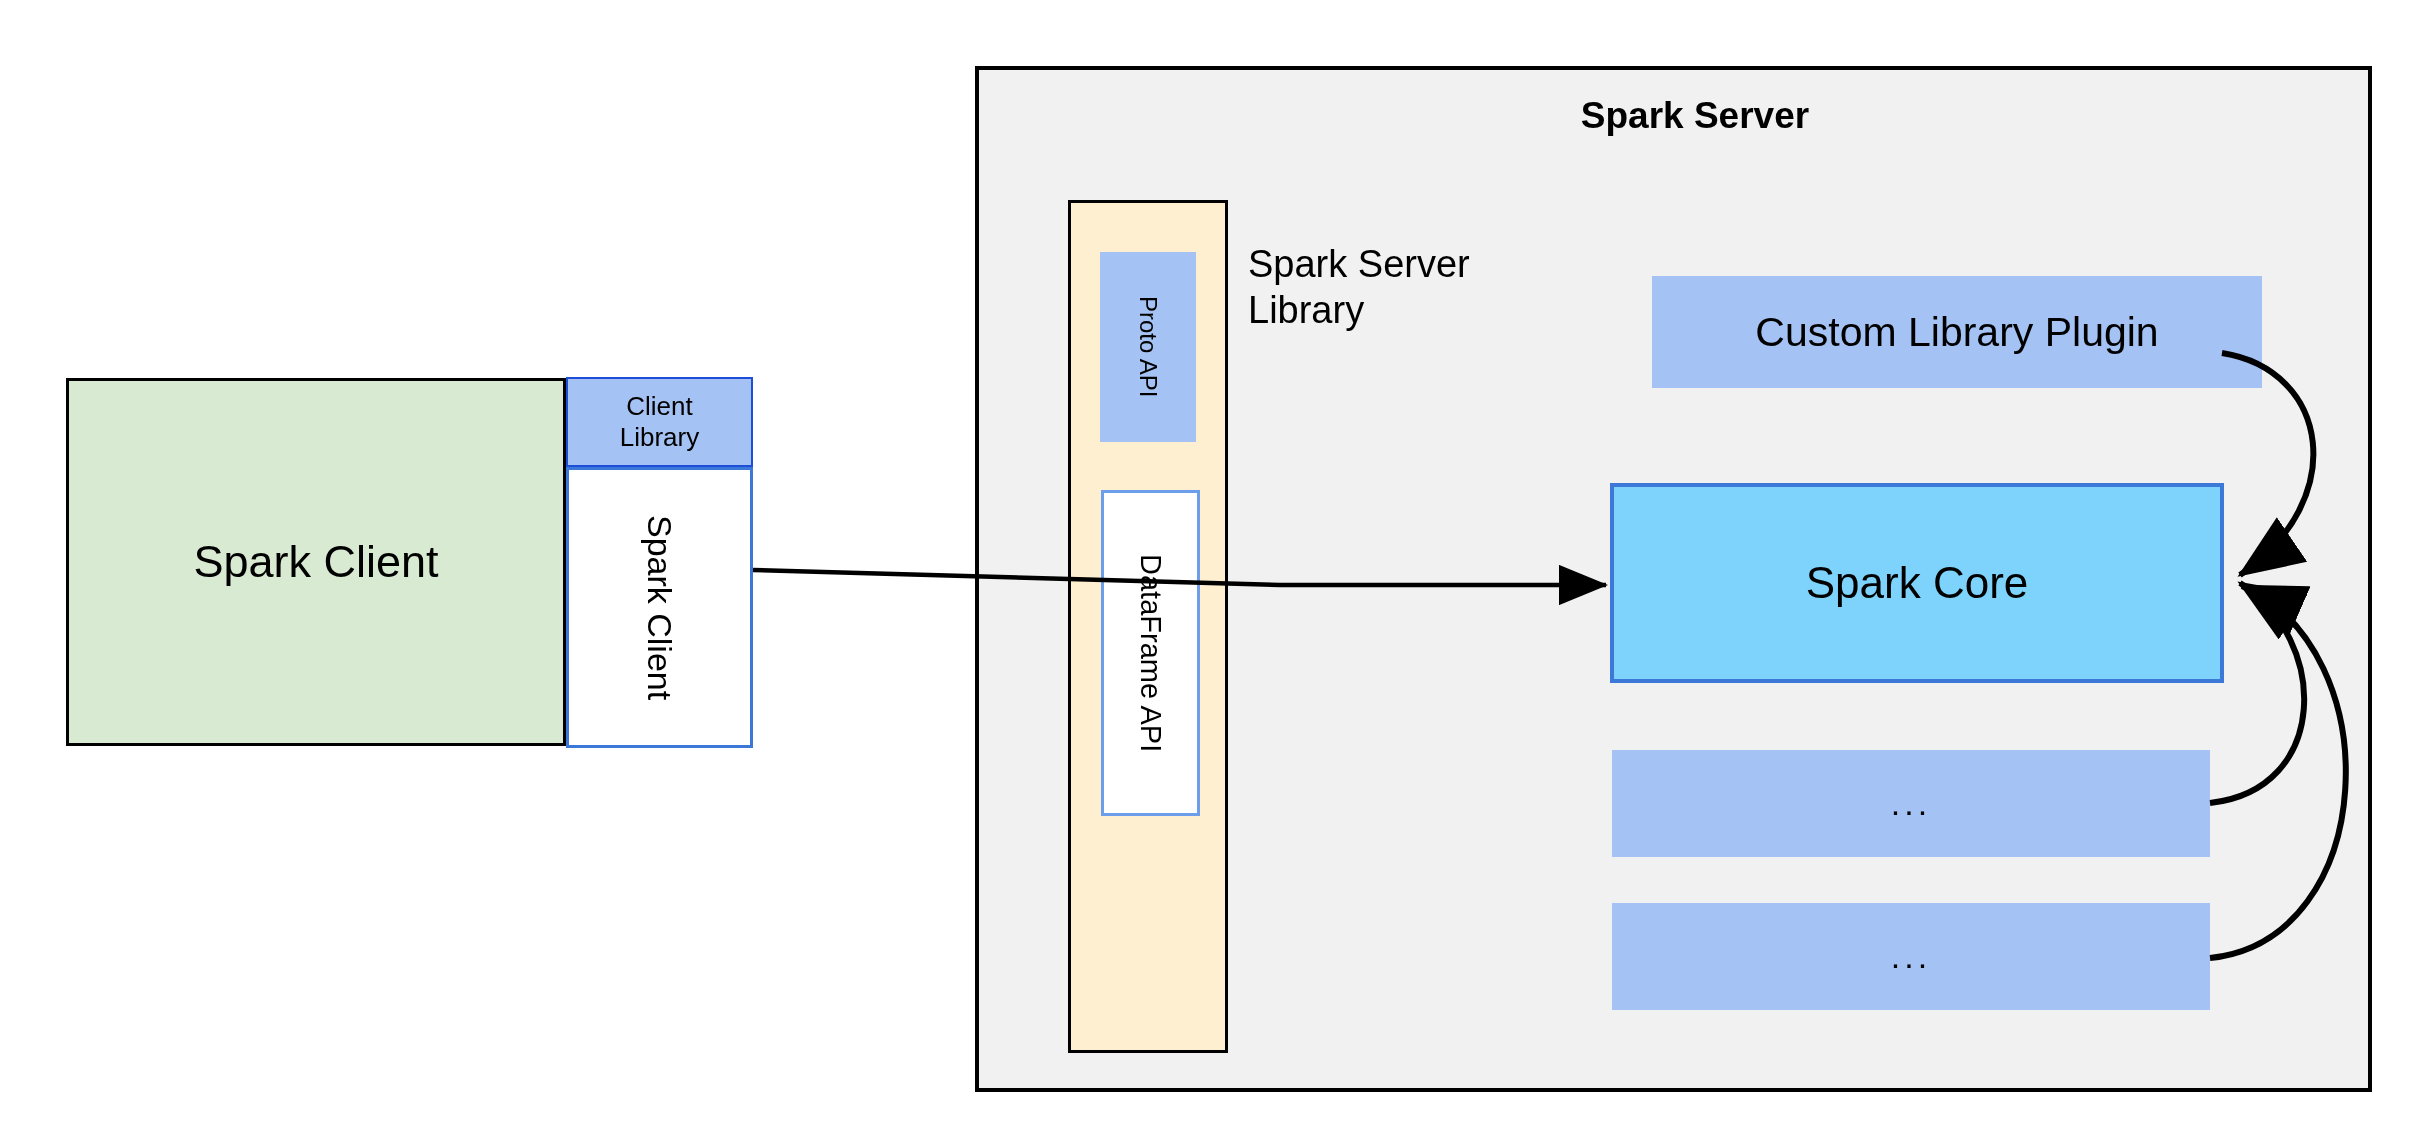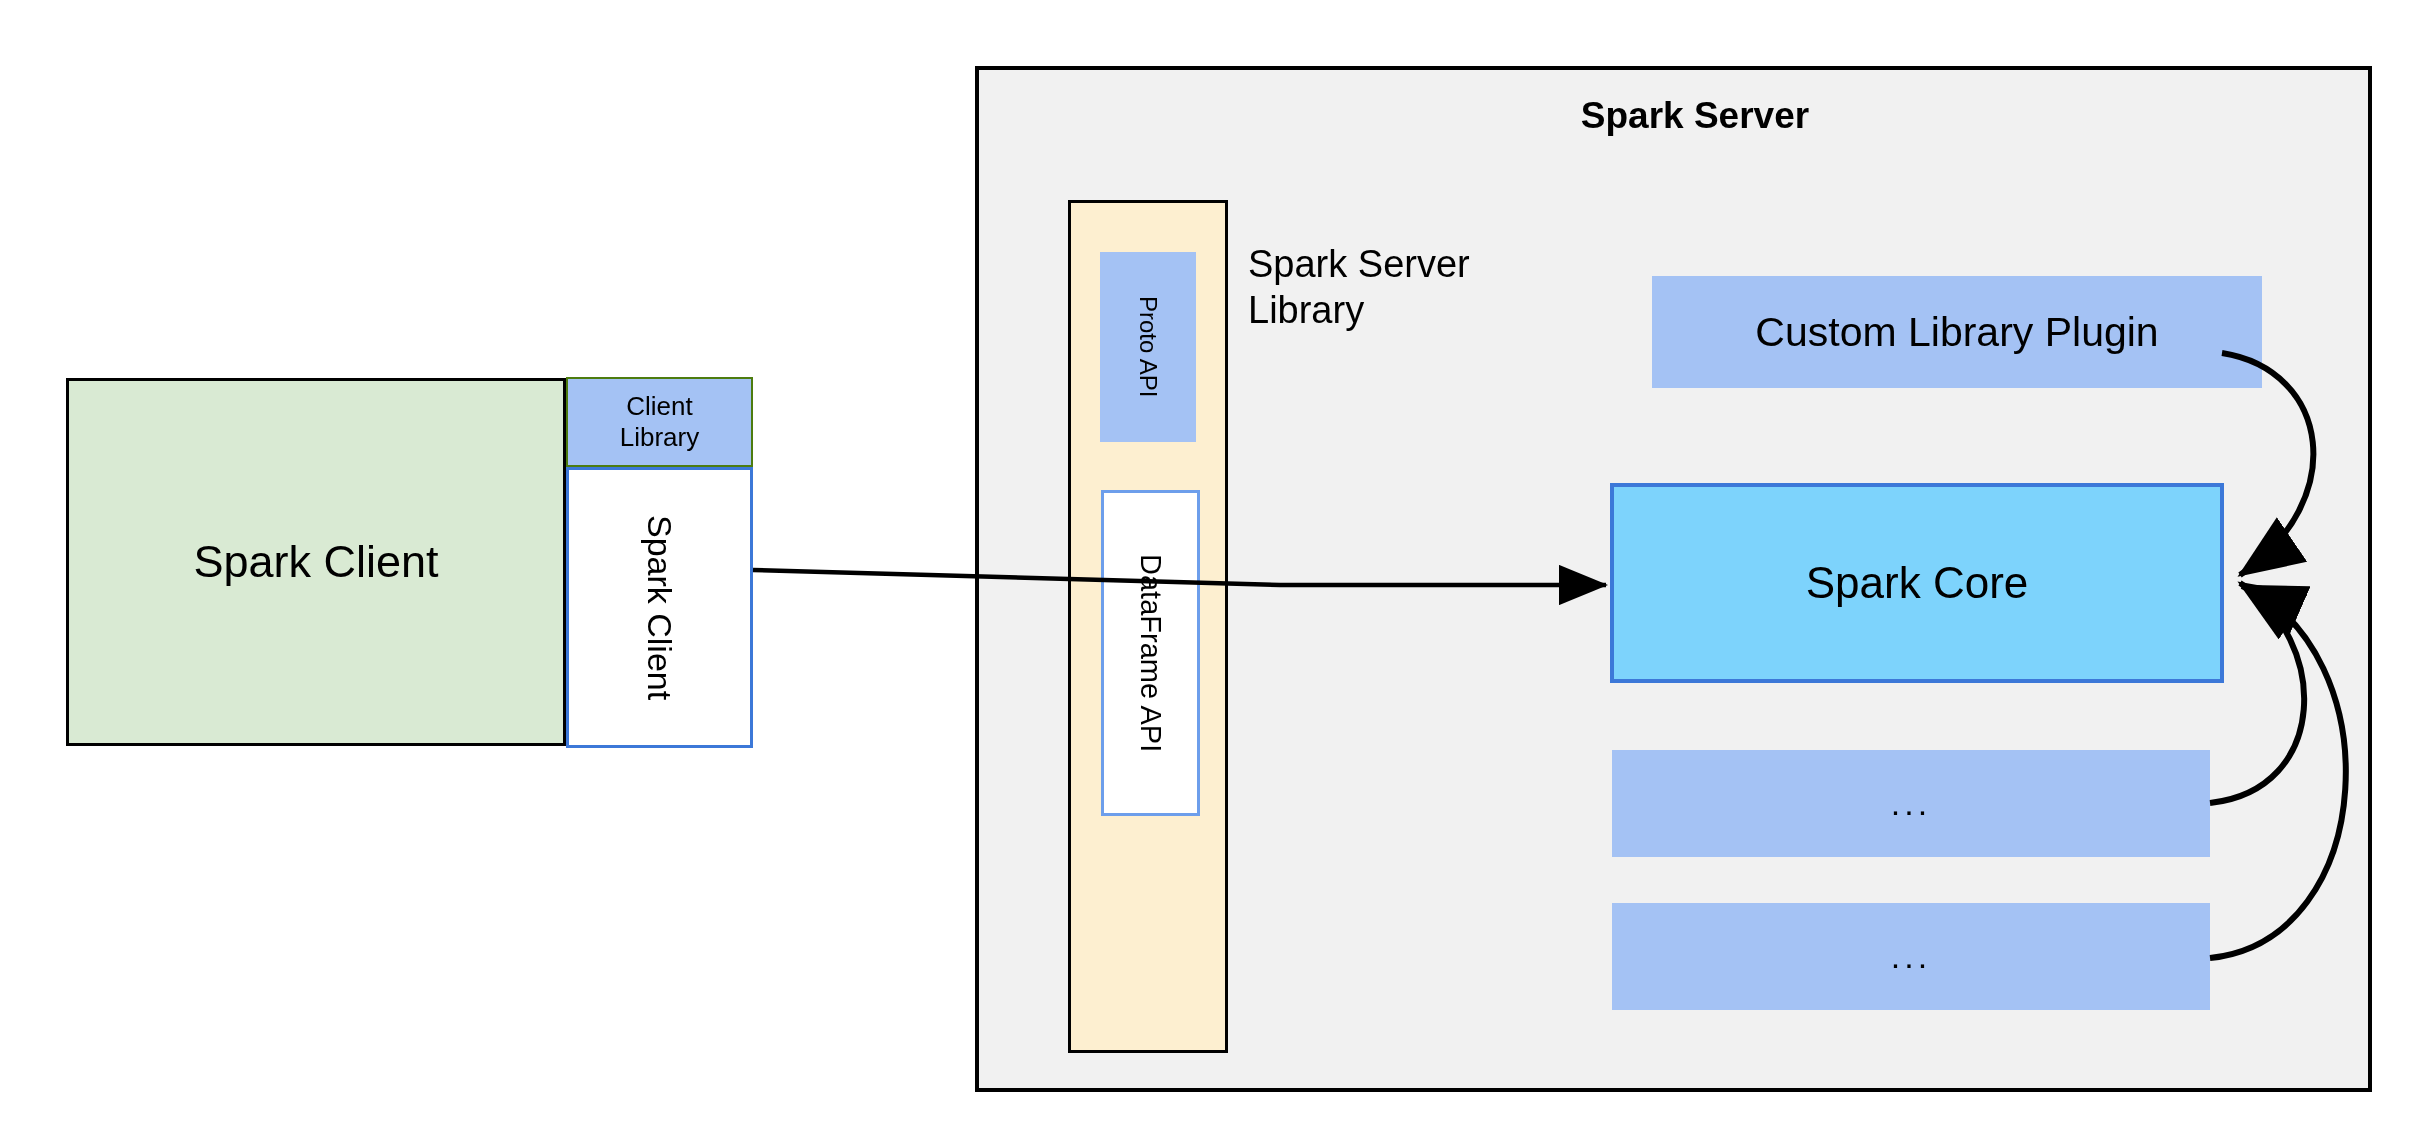--- a/index.html
+++ b/index.html
@@ -43,21 +43,21 @@
     background: #d9ead3;
     border: 3px solid #000000;
     font-size: 45px;
   }
   #client-package {
     left: 566px;
     top: 377px;
     width: 187px;
     height: 90px;
     background: #a4c2f4;
-    border: 2px solid #4d7c0f;
+    border: 2px solid #1d4ed8;
     font-size: 26px;
   }
   #spark-client {
     left: 566px;
     top: 467px;
     width: 187px;
     height: 281px;
     background: #ffffff;
     border: 3px solid #3c78d8;
     font-size: 34px;

